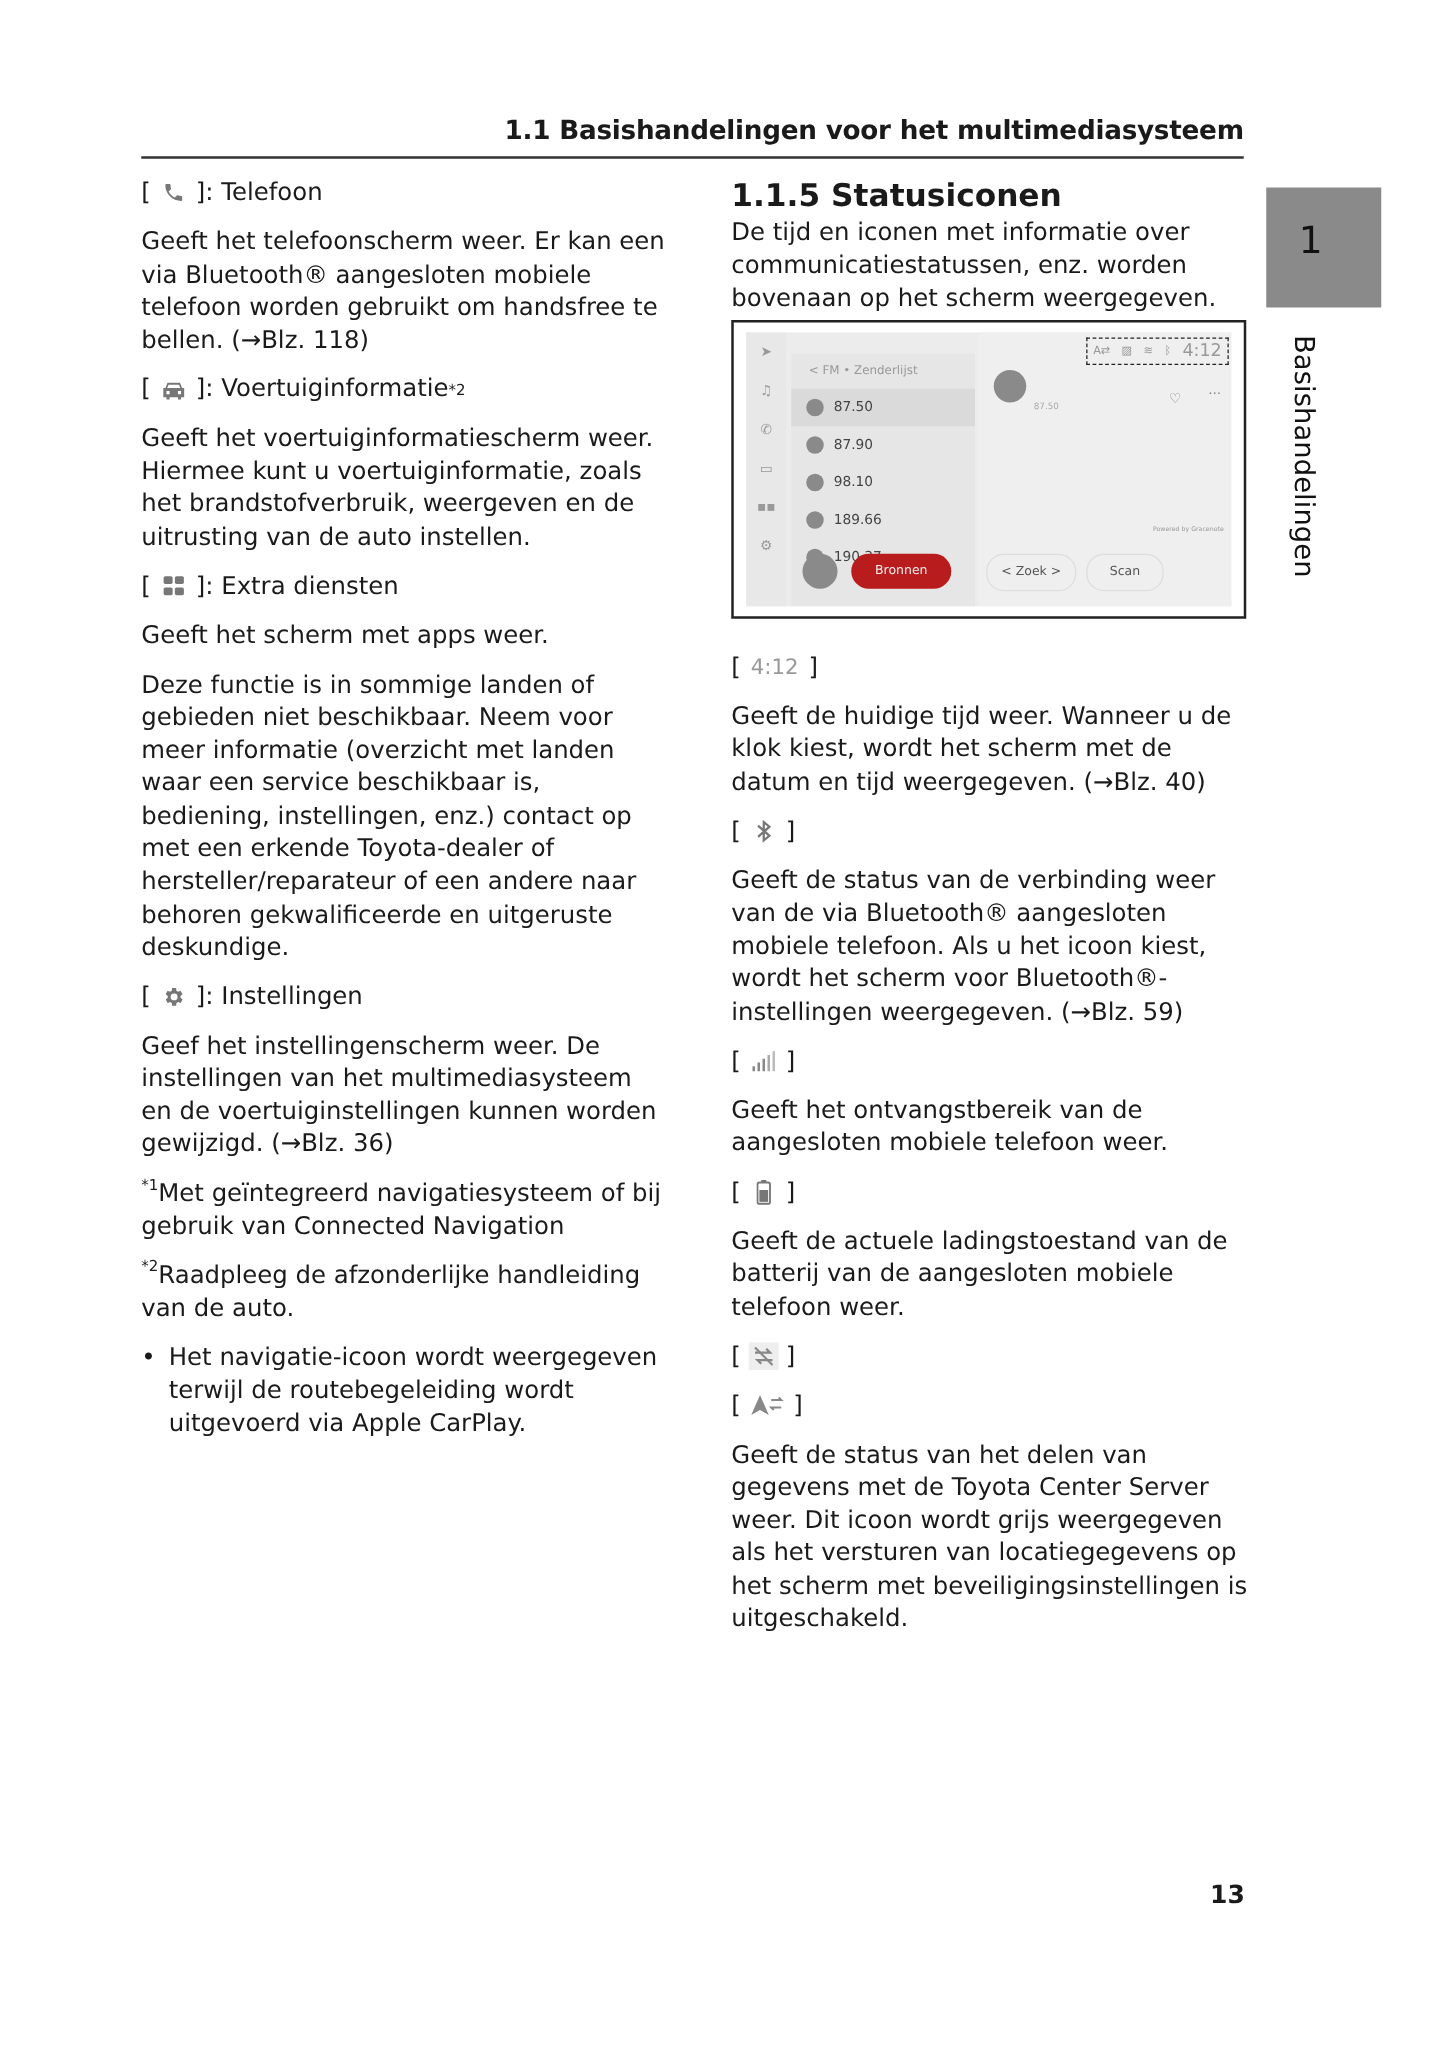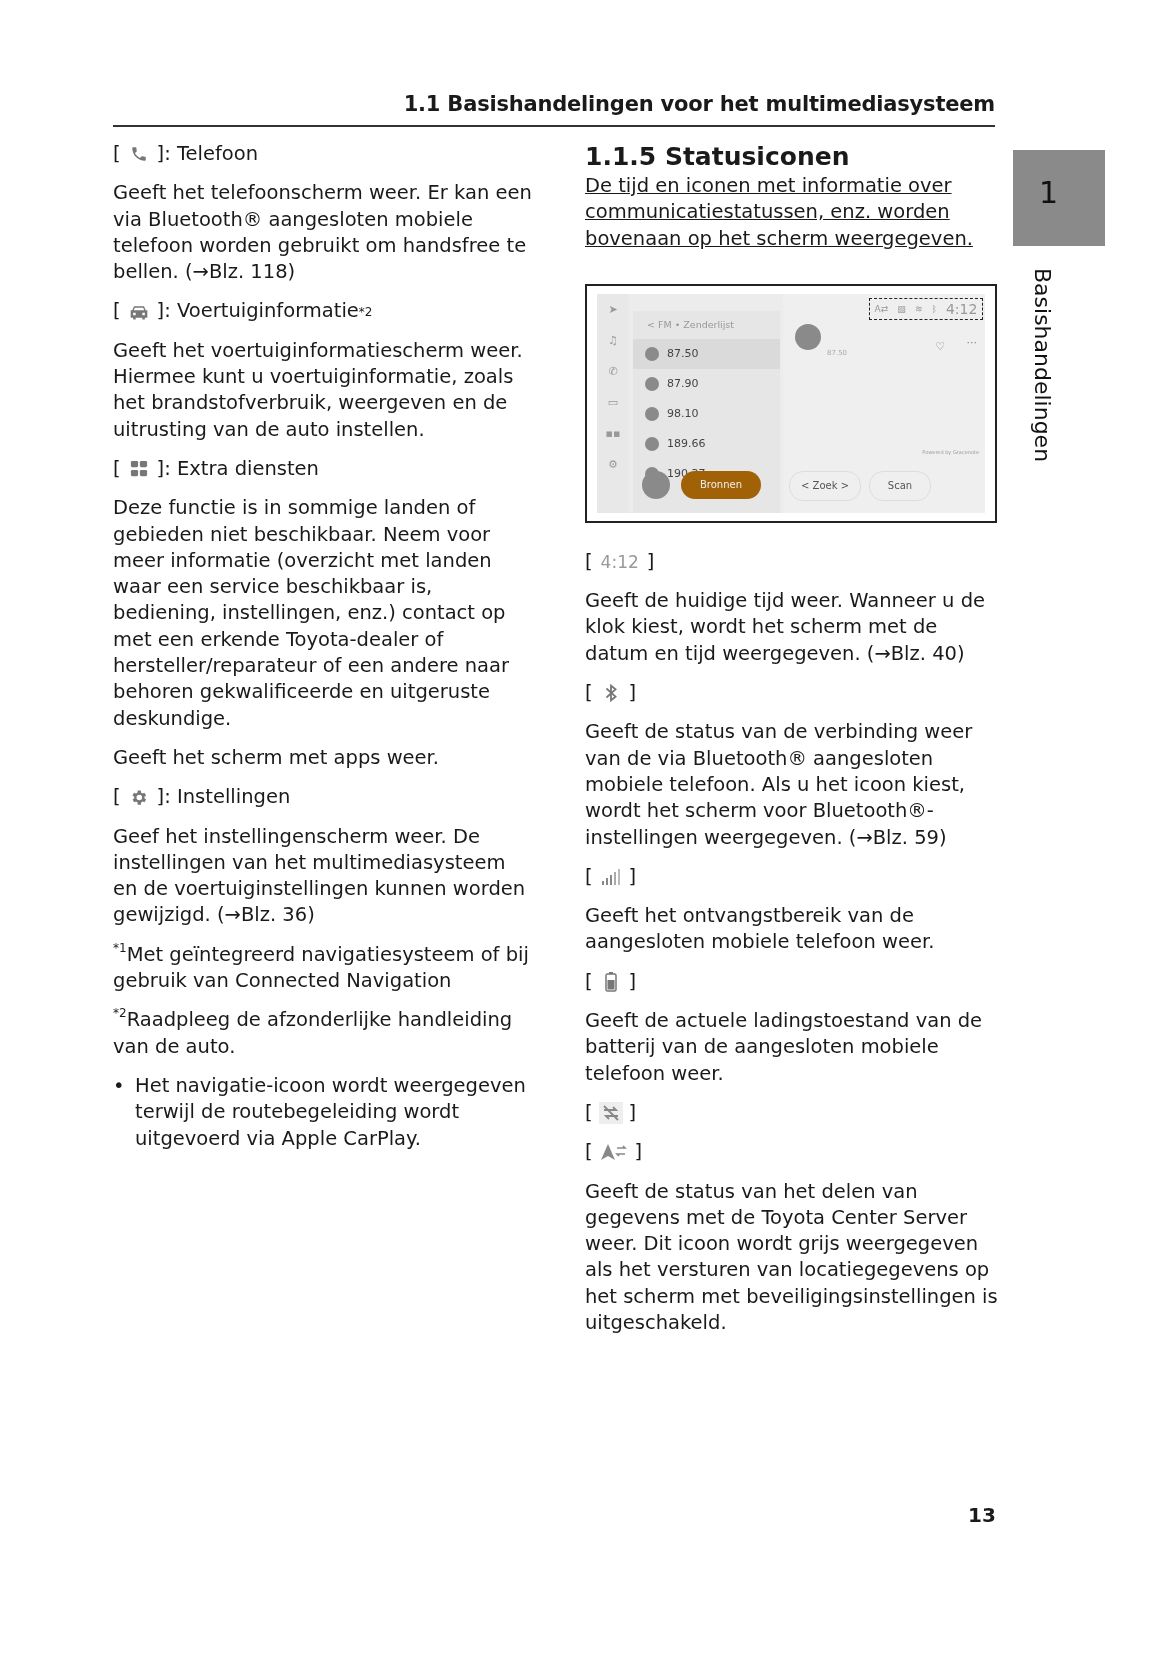--- a/index.html
+++ b/index.html
@@ -24,21 +24,21 @@
   .scr-side span { display:block; height:31px; text-align:center; color:#999; font-size:11px; line-height:31px; }
   .scr-list { position:absolute; left:36px; top:17px; width:147px; bottom:0; background:#e6e6e6; font-size:11px; color:#444; }
   .scr-list .crumb { height:28px; line-height:28px; padding-left:14px; color:#999; font-size:9.5px; }
   .scr-list .row { height:30px; line-height:30px; padding-left:12px; display:flex; align-items:center; }
   .scr-list .row.sel { background:#dadada; }
   .dot-ic { width:14px; height:14px; border-radius:50%; background:#8a8a8a; margin-right:8px; display:inline-block; }
   .scr-main { position:absolute; left:186px; top:0; right:0; bottom:0; background:#efefef; }
   .status { position:absolute; right:2px; top:4px; width:112px; height:20px; border:1.5px dashed #222;
             display:flex; align-items:center; justify-content:space-around; font-size:9px; color:#999; }
   .status .time { font-size:14px; color:#999; }
-  .bron { position:absolute; left:84px; bottom:14px; width:80px; height:28px; border-radius:14px; background:#a16207; color:#eee; font-size:10px; text-align:center; line-height:28px; }
+  .bron { position:absolute; left:84px; bottom:14px; width:80px; height:28px; border-radius:14px; background:#b91c1c; color:#eee; font-size:10px; text-align:center; line-height:28px; }
   .mic { position:absolute; left:45px; bottom:14px; width:28px; height:28px; border-radius:50%; background:#8a8a8a; }
   .pill { position:absolute; bottom:12px; height:28px; border:1px solid #ddd; border-radius:14px; font-size:10px; color:#555; text-align:center; line-height:28px; }
   .tab { position:absolute; left:1013px; top:150px; width:92px; height:96px; background:#8a8a8a; }
   .tab span { position:absolute; left:26px; top:25px; font-size:30px; color:#111; }
   .vert { position:absolute; left:1030px; top:268px; writing-mode:vertical-rl; font-size:22px; color:#111; }
   .pagenum { position:absolute; left:968px; top:1503px; font-size:20px; font-weight:bold; }
 </style>
 </head>
 <body>
 
@@ -67,41 +67,41 @@
   <p>Geeft het voertuiginformatiescherm weer. Hiermee kunt u voertuiginformatie, zoals het brandstofverbruik, weergeven en de uitrusting van de auto instellen.</p>
 
   <div class="lbl">[<span class="ic">
         <svg width="18" height="18" viewBox="0 0 20 20">
           <rect x="1" y="1" width="8" height="7" rx="1.5" fill="#777"></rect>
           <rect x="11" y="1" width="8" height="7" rx="1.5" fill="#777"></rect>
           <rect x="1" y="11" width="8" height="7" rx="1.5" fill="#777"></rect>
           <rect x="11" y="11" width="8" height="7" rx="1.5" fill="#777"></rect>
         </svg>
       </span><span>]: Extra diensten</span></div>
+  <p>Geeft het scherm met apps weer.</p>
   <p>Deze functie is in sommige landen of gebieden niet beschikbaar. Neem voor meer informatie (overzicht met landen waar een service beschikbaar is, bediening, instellingen, enz.) contact op met een erkende Toyota-dealer of hersteller/reparateur of een andere naar behoren gekwalificeerde en uitgeruste deskundige.</p>
-  <p>Geeft het scherm met apps weer.</p>
 
   <div class="lbl">[<span class="ic">
         <svg width="19" height="19" viewBox="0 0 24 24">
           <path fill="#777" d="M19.4 13a7.5 7.5 0 000-2l2.1-1.6-2-3.5-2.5 1a7.3 7.3 0 00-1.7-1L15 3h-4l-.4 2.9a7.3 7.3 0 00-1.7 1l-2.5-1-2 3.5L6.6 11a7.5 7.5 0 000 2l-2.1 1.6 2 3.5 2.5-1c.5.4 1.1.7 1.7 1L11 21h4l.4-2.9c.6-.3 1.2-.6 1.7-1l2.5 1 2-3.5zM13 15.5a3.5 3.5 0 110-7 3.5 3.5 0 010 7z"></path>
         </svg>
       </span><span>]: Instellingen</span></div>
   <p>Geef het instellingenscherm weer. De instellingen van het multimediasysteem en de voertuiginstellingen kunnen worden gewijzigd. (→Blz. 36)</p>
 
   <p><sup>*1</sup><span>Met geïntegreerd navigatiesysteem of bij gebruik van Connected Navigation</span></p>
   <p><sup>*2</sup><span>Raadpleeg de afzonderlijke handleiding van de auto.</span></p>
   <div class="bullet">
       <span class="dot">•</span>
       <span>Het navigatie-icoon wordt weergegeven terwijl de routebegeleiding wordt uitgevoerd via Apple CarPlay.</span>
     </div>
 </div>
 
 <div class="col right">
   <div class="h2">1.1.5  Statusiconen</div>
-  <p style="width:395px;margin-bottom:32px;text-decoration:underline;">De tijd en iconen met informatie over communicatiestatussen, enz. worden bovenaan op het scherm weergegeven.</p>
+  <p style="width:395px;margin-bottom:4px;">De tijd en iconen met informatie over communicatiestatussen, enz. worden bovenaan op het scherm weergegeven.</p>
 
   <div class="screen">
     <div class="scr-in">
       <div class="scr-side">
         <span>➤</span>
         <span>♫</span>
         <span>✆</span>
         <span>▭</span>
         <span>▪▪</span>
         <span>⚙</span>

